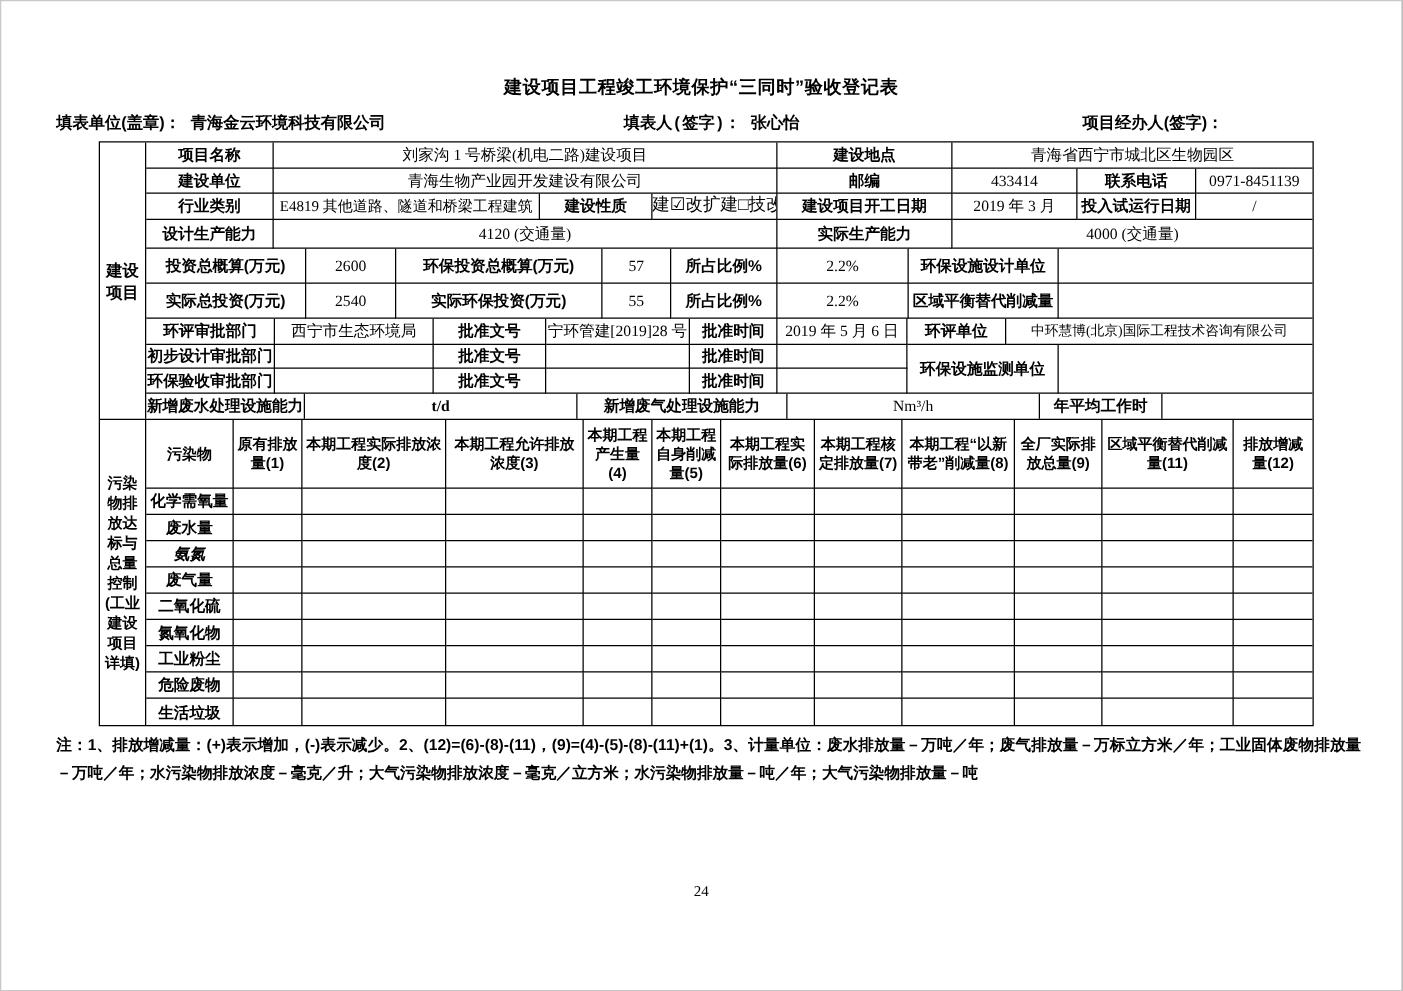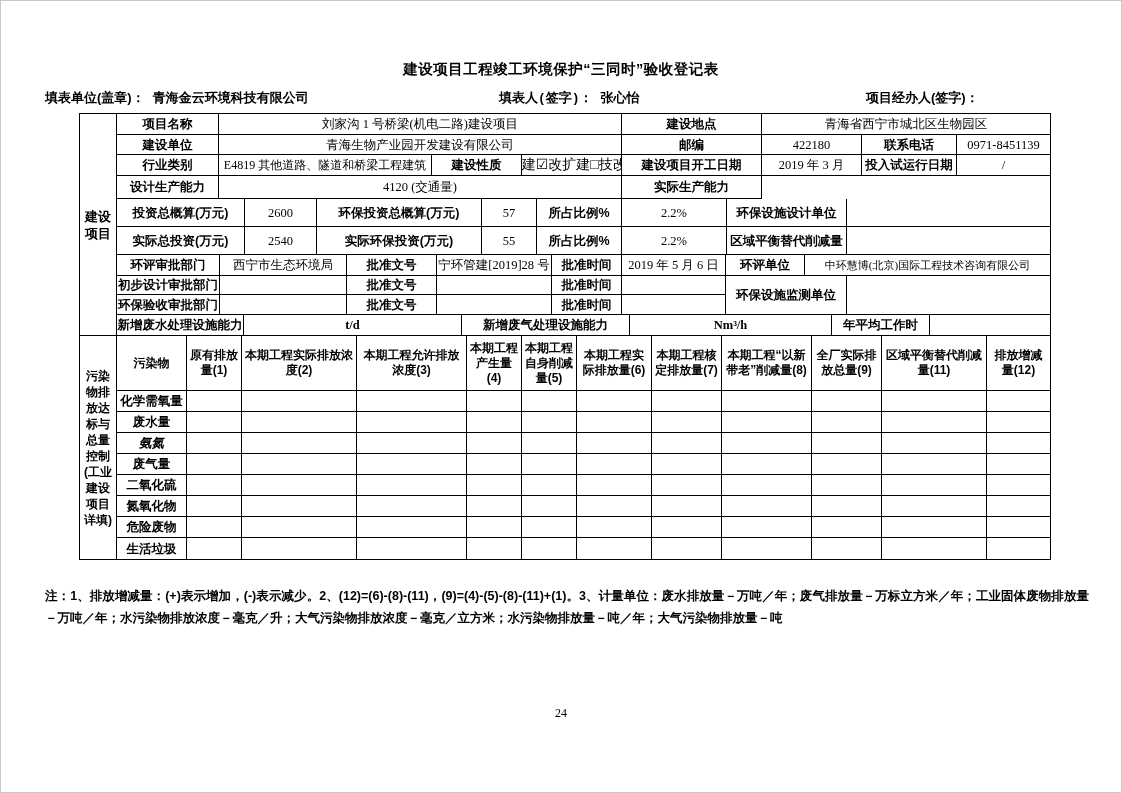--- a/index.html
+++ b/index.html
@@ -71,40 +71,41 @@
           <div class="c lb" style="width:102px">项目名称</div>
           <div class="c vl" style="width:403px">刘家沟 1 号桥梁(机电二路)建设项目</div>
           <div class="c lb" style="width:140px">建设地点</div>
           <div class="c vl xr" style="width:288px">青海省西宁市城北区生物园区</div>
         </div>
 
         <div class="band" style="height:20px">
           <div class="c lb" style="width:102px">建设单位</div>
           <div class="c vl" style="width:403px">青海生物产业园开发建设有限公司</div>
           <div class="c lb" style="width:140px">邮编</div>
-          <div class="c vl" style="width:100px">422180</div>
+          <div class="c vl" style="width:100px">433414</div>
           <div class="c lb" style="width:95px">联系电话</div>
           <div class="c vl xr" style="width:93px">0971-8451139</div>
         </div>
 
         <div class="band" style="height:21px">
           <div class="c lb" style="width:102px">行业类别</div>
           <div class="c vl s12" style="width:213px">E4819 其他道路、隧道和桥梁工程建筑</div>
           <div class="c lb" style="width:90px">建设性质</div>
           <div class="c vl s11" style="width:100px">新建☑改扩建□技改□</div>
           <div class="c lb" style="width:140px">建设项目开工日期</div>
           <div class="c vl" style="width:100px">2019 年 3 月</div>
           <div class="c lb" style="width:95px">投入试运行日期</div>
           <div class="c vl xr" style="width:93px">/</div>
         </div>
 
         <div class="band" style="height:23px">
           <div class="c lb" style="width:102px">设计生产能力</div>
           <div class="c vl" style="width:403px">4120 (交通量)</div>
           <div class="c lb" style="width:140px">实际生产能力</div>
+          <div class="c vl xr" style="width:288px">4000 (交通量)</div>
         </div>
 
         <div class="band" style="height:28px">
           <div class="c lb" style="width:128px">投资总概算(万元)</div>
           <div class="c vl" style="width:72px">2600</div>
           <div class="c lb" style="width:165px">环保投资总概算(万元)</div>
           <div class="c vl" style="width:55px">57</div>
           <div class="c lb" style="width:85px">所占比例%</div>
           <div class="c vl" style="width:105px">2.2%</div>
           <div class="c lb" style="width:120px">环保设施设计单位</div>
@@ -153,21 +154,21 @@
             </div>
           </div>
           <div class="c lb" style="width:121px;height:39px">环保设施监测单位</div>
           <div class="c vl xr" style="width:203px;height:39px"></div>
         </div>
 
         <div class="band" style="height:20px">
           <div class="c lb xb" style="width:127px">新增废水处理设施能力</div>
           <div class="c vl xb" style="width:218px;font-weight:bold">t/d</div>
           <div class="c lb xb" style="width:168px">新增废气处理设施能力</div>
-          <div class="c vl xb" style="width:202px;font-weight:bold">Nm³/h</div>
+          <div class="c vl xb" style="width:202px;font-weight:normal">Nm³/h</div>
           <div class="c lb xb" style="width:98px">年平均工作时</div>
           <div class="c vl xb xr" style="width:120px"></div>
         </div>
 
       </div>
     </div>
 
     <div class="lower">
       <div class="vlabel2">污染物排放达标与总量控制(工业建设项目详填)</div>
       <div style="flex:1;display:flex;flex-direction:column;">
@@ -264,20 +265,34 @@
               <div class="c vl" style="width: 55px;"></div>
               <div class="c vl" style="width: 55px;"></div>
               <div class="c vl" style="width: 75px;"></div>
               <div class="c vl" style="width: 70px;"></div>
               <div class="c vl" style="width: 90px;"></div>
               <div class="c vl" style="width: 70px;"></div>
               <div class="c vl" style="width: 105px;"></div>
               <div class="c vl xr" style="width: 63px;"></div>
             </div>
             <div class="prow" style="height: 21px;">
+              <div class="c plab" style="width: 70px;">工业粉尘</div>
+              <div class="c vl" style="width: 55px;"></div>
+              <div class="c vl" style="width: 115px;"></div>
+              <div class="c vl" style="width: 110px;"></div>
+              <div class="c vl" style="width: 55px;"></div>
+              <div class="c vl" style="width: 55px;"></div>
+              <div class="c vl" style="width: 75px;"></div>
+              <div class="c vl" style="width: 70px;"></div>
+              <div class="c vl" style="width: 90px;"></div>
+              <div class="c vl" style="width: 70px;"></div>
+              <div class="c vl" style="width: 105px;"></div>
+              <div class="c vl xr" style="width: 63px;"></div>
+            </div>
+            <div class="prow" style="height: 21px;">
               <div class="c plab" style="width: 70px;">危险废物</div>
               <div class="c vl" style="width: 55px;"></div>
               <div class="c vl" style="width: 115px;"></div>
               <div class="c vl" style="width: 110px;"></div>
               <div class="c vl" style="width: 55px;"></div>
               <div class="c vl" style="width: 55px;"></div>
               <div class="c vl" style="width: 75px;"></div>
               <div class="c vl" style="width: 70px;"></div>
               <div class="c vl" style="width: 90px;"></div>
               <div class="c vl" style="width: 70px;"></div>

